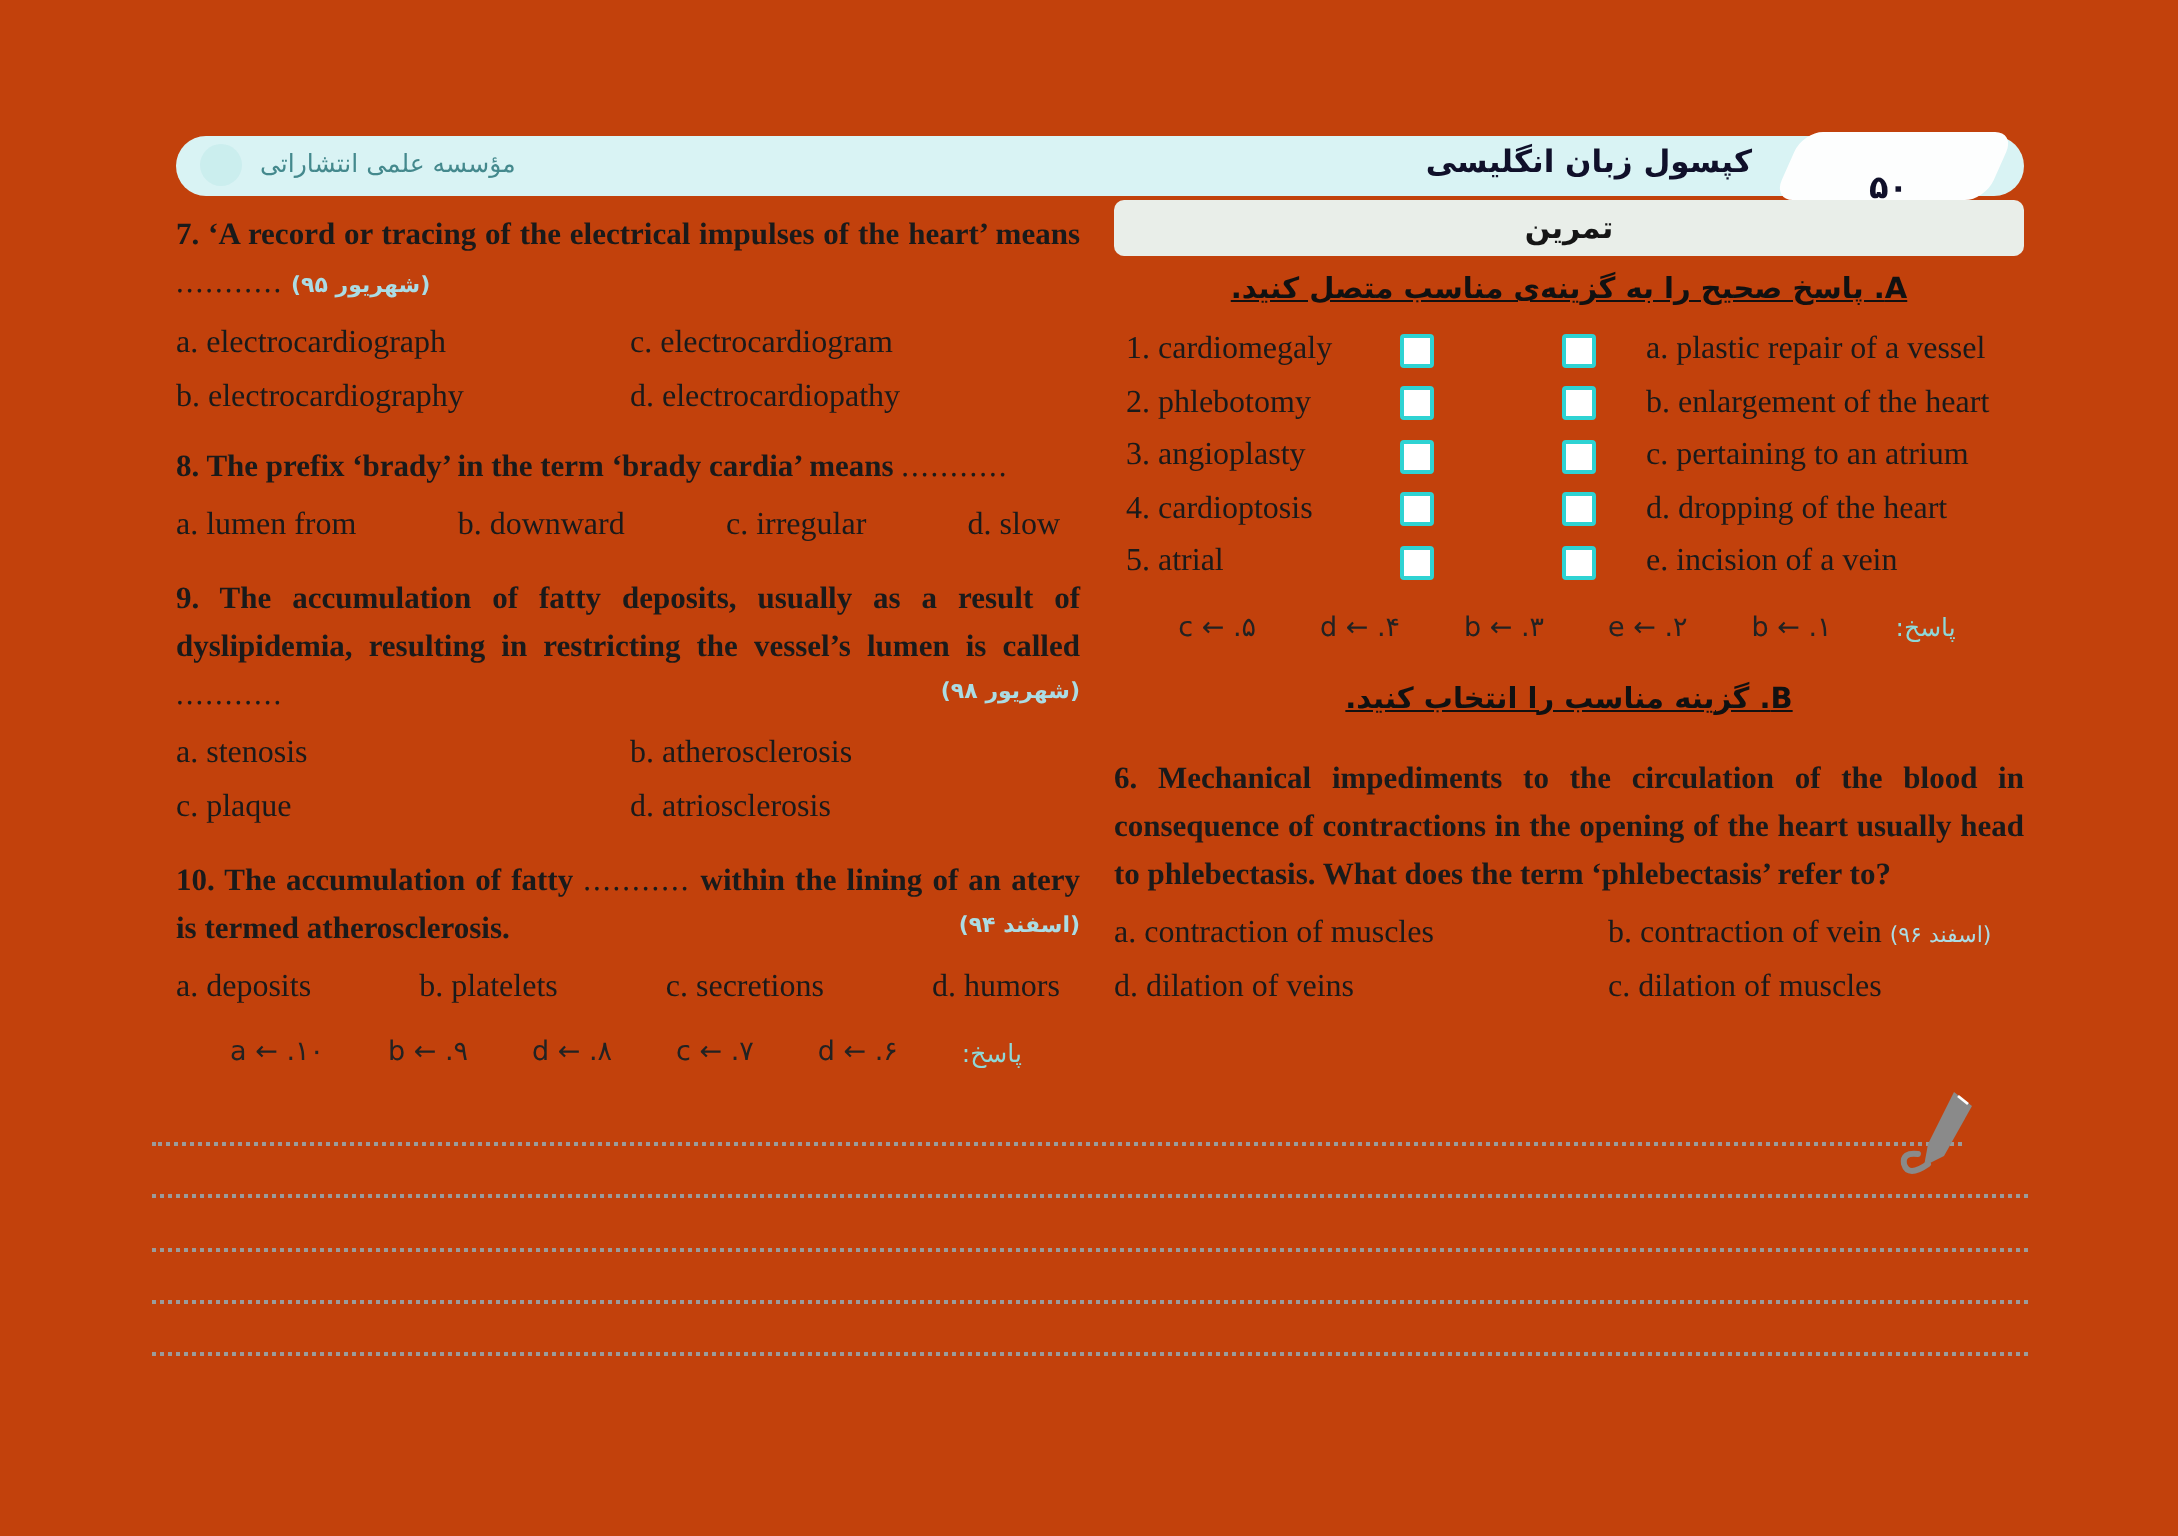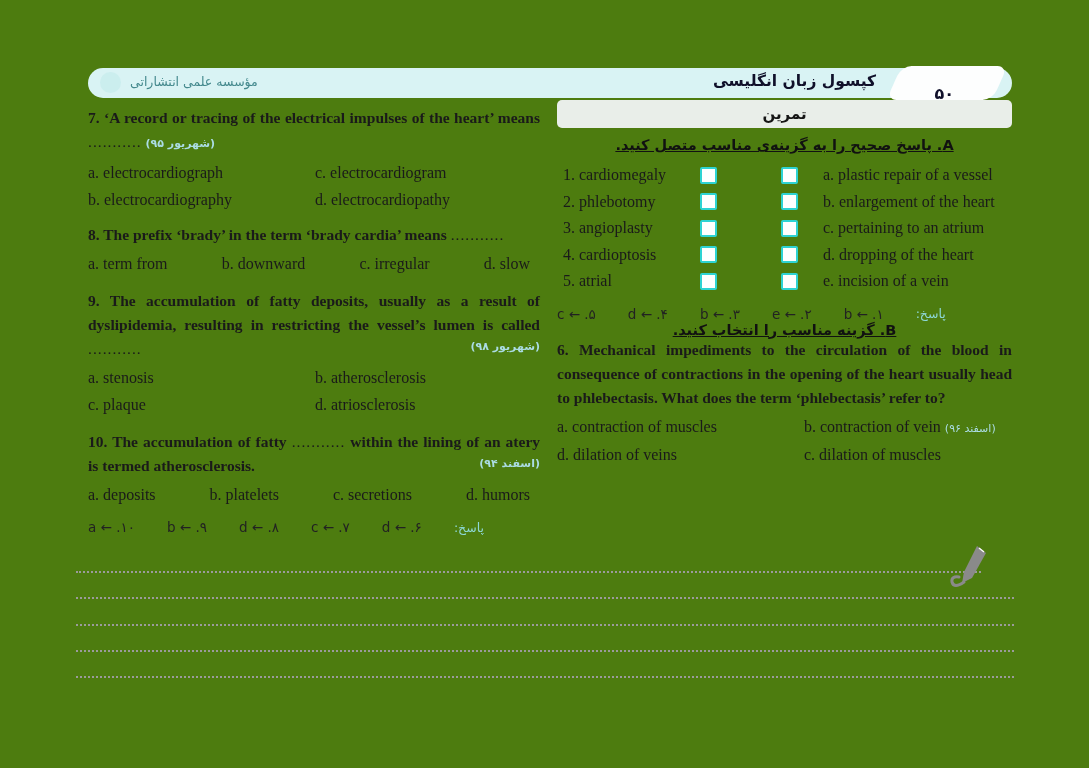--- a/index.html
+++ b/index.html
@@ -1,18 +1,18 @@
 <!DOCTYPE html>
 <html><head>
 <meta charset="utf-8">
 <style>
   * { margin:0; padding:0; box-sizing:border-box; }
   body { background:#fff; }
   .page {
-    position:relative; width:1089px; height:768px; background:#4d7c0f;
+    position:relative; width:1089px; height:768px; background:#c2410c;
     font-family:"Liberation Serif", serif; color:#1a1a1a; overflow:hidden;
   }
   
   .band {
     position:absolute; left:88px; top:68px; width:924px; height:30px;
     background:#d9f3f4; border-radius:15px;
   }
   .notch {
     position:absolute; right:12px; top:-2px; width:106px; height:34px;
     background:#fdfefe; transform:skewX(-24deg); border-radius:10px;
@@ -46,35 +46,35 @@
     margin-top:9px; direction:rtl; text-align:center;
     font-family:"DejaVu Sans",sans-serif; font-weight:bold; font-size:14.5px; color:#111;text-decoration:underline;
   }
   .match { margin-top:9px; }
   .m-row { display:flex; align-items:center; height:26.5px; padding-left:6px; font-size:16px; }
   .m-term { width:137px; }
   .m-box { width:17px; height:17px; border:2px solid #2ed3d3; border-radius:2px; background:#fff; flex:0 0 17px; }
   .m-gap { width:64px; }
   .m-def { margin-left:25px; }
   .ans-row {
-    margin-top:11px; display:flex; justify-content:flex-start; align-items:center;
+    margin-top:11px; display:flex; justify-content:center; align-items:center;
     font-size:15px; padding-right:2px;gap:32px;
   }
   .ans-item { direction:ltr; unicode-bidi:embed; font-family:"DejaVu Sans",sans-serif; font-size:13.5px; color:#222; }
   .ans-label { font-family:"DejaVu Sans",sans-serif; font-size:12.5px; color:#8ed8d8; direction:rtl; }
   
   .q { font-weight:bold; font-size:15.5px; line-height:24px; text-align:justify; position:relative; }
   .dots { font-weight:400; letter-spacing:1px; }
   .tag { font-family:"DejaVu Sans",sans-serif; font-size:11px; color:#abdce4; direction:rtl; unicode-bidi:embed; }
   .tag-abs { position:absolute; right:0; bottom:2px; }
   .opt-grid { display:grid; margin-top:4px; font-size:16px; line-height:26.5px; }
   .g2-left  { grid-template-columns:227px 1fr; }
   .g2-right { grid-template-columns:247px 1fr; }
   .opt-row { display:flex; justify-content:space-between; margin-top:4px; font-size:16px; line-height:26px; padding-right:10px; }
-  .mt8  { margin-top:0; }
+  .mt8  { margin-top:20px; }
   .mt10 { margin-top:10px; }
   .mt12 { margin-top:12px; }
   
   .note-line {
     position:absolute; height:0; border-bottom:2px dotted #9b9b9b;
   }
   .pen {
     position:absolute; left:948px; top:544px; width:48px; height:52px;
   }
   
@@ -105,21 +105,21 @@
       <span data-interactable="false">c. electrocardiogram</span>
       <span data-interactable="false">b. electrocardiography</span>
       <span data-interactable="false">d. electrocardiopathy</span>
     </div>
 
     <p class="q mt10" data-interactable="false">
       <span data-interactable="false">8. The prefix ‘brady’ in the term ‘brady cardia’ means</span>
       <span class="dots" data-interactable="false">...........</span>
     </p>
     <div class="opt-row" data-interactable="false">
-      <span data-interactable="false">a. term from</span>
+      <span data-interactable="false">a. lumen from</span>
       <span data-interactable="false">b. downward</span>
       <span data-interactable="false">c. irregular</span>
       <span data-interactable="false">d. slow</span>
     </div>
 
     <p class="q mt12" data-interactable="false">
       <span data-interactable="false">9. The accumulation of fatty deposits, usually as a result of dyslipidemia, resulting in restricting the vessel’s lumen is called</span>
       <span class="dots" data-interactable="false">...........</span>
       <span class="tag tag-abs" data-interactable="false">(شهریور ۹۸)</span>
     </p>

